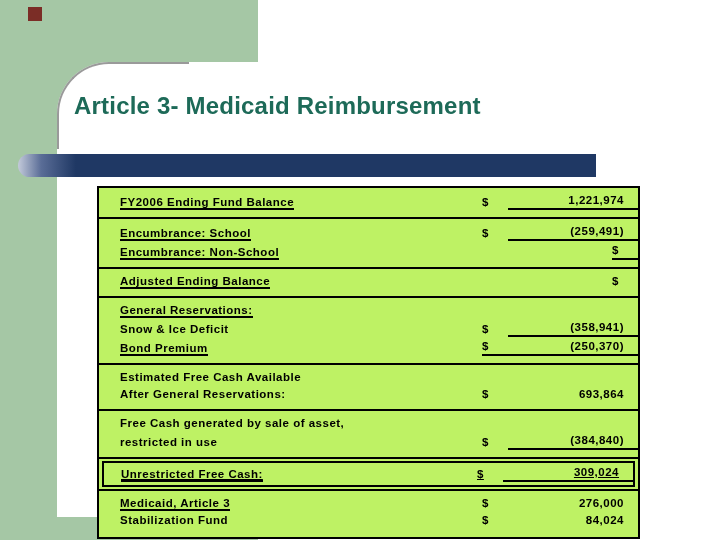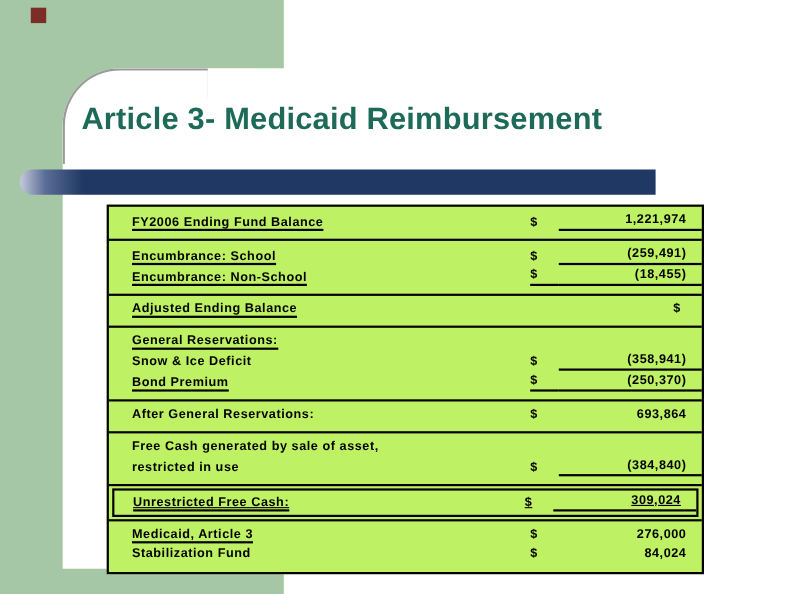--- a/index.html
+++ b/index.html
@@ -22,21 +22,21 @@
     border-left:2px solid #9a9a9a;
     border-top:2px solid #9a9a9a;
     border-top-left-radius:52px;
   }
   .bullet-square{
     position:absolute;left:28px;top:7px;width:14px;height:14px;
     background:#7b2d26;
   }
   .slide-title{
     position:absolute;left:74px;top:92px;width:600px;
-    font-size:28px;font-weight:bold;color:#1d6a58;
+    font-size:24px;font-weight:bold;color:#1d6a58;
     letter-spacing:0.2px;
   }
   .accent-bar{
     position:absolute;left:18px;top:154px;width:578px;height:23px;
     background:linear-gradient(90deg,#c3cada 0%, #5a6d97 4%, #1f3864 10%, #1f3864 100%);
     border-radius:12px 0 0 12px;
   }
   .fin-table{
     position:absolute;left:97px;top:186px;width:543px;
     border:2px solid #000;background:#bef264;
@@ -74,21 +74,20 @@
     </div>
     <div class="section">
       <div class="row">
         <div class="label"><span class="u">Encumbrance:  School</span></div>
         <div class="dollar">$</div>
         <div class="amount ub">(259,491)</div>
       </div>
       <div class="row">
         <div class="label"><span class="u">Encumbrance:  Non-School</span></div>
         <div class="dollar ub">$</div>
-        <div class="amount ub">(18,455)</div>
       </div>
     </div>
     <div class="section">
       <div class="row">
         <div class="label"><span class="u">Adjusted Ending Balance</span></div>
         <div class="dollar">$</div>
       </div>
     </div>
     <div class="section">
       <div class="row">
@@ -101,20 +100,25 @@
         <div class="dollar">$</div>
         <div class="amount ub">(358,941)</div>
       </div>
       <div class="row">
         <div class="label"><span class="u">Bond Premium</span></div>
         <div class="dollar ub">$</div>
         <div class="amount ub">(250,370)</div>
       </div>
     </div>
     <div class="section">
+      <div class="row">
+        <div class="label"><span>Estimated Free Cash Available</span></div>
+        <div class="dollar"></div>
+        <div class="amount"></div>
+      </div>
       <div class="row">
         <div class="label"><span>After General Reservations:</span></div>
         <div class="dollar">$</div>
         <div class="amount">693,864</div>
       </div>
     </div>
     <div class="section">
       <div class="row">
         <div class="label"><span>Free Cash generated by sale of asset,</span></div>
         <div class="dollar"></div>

